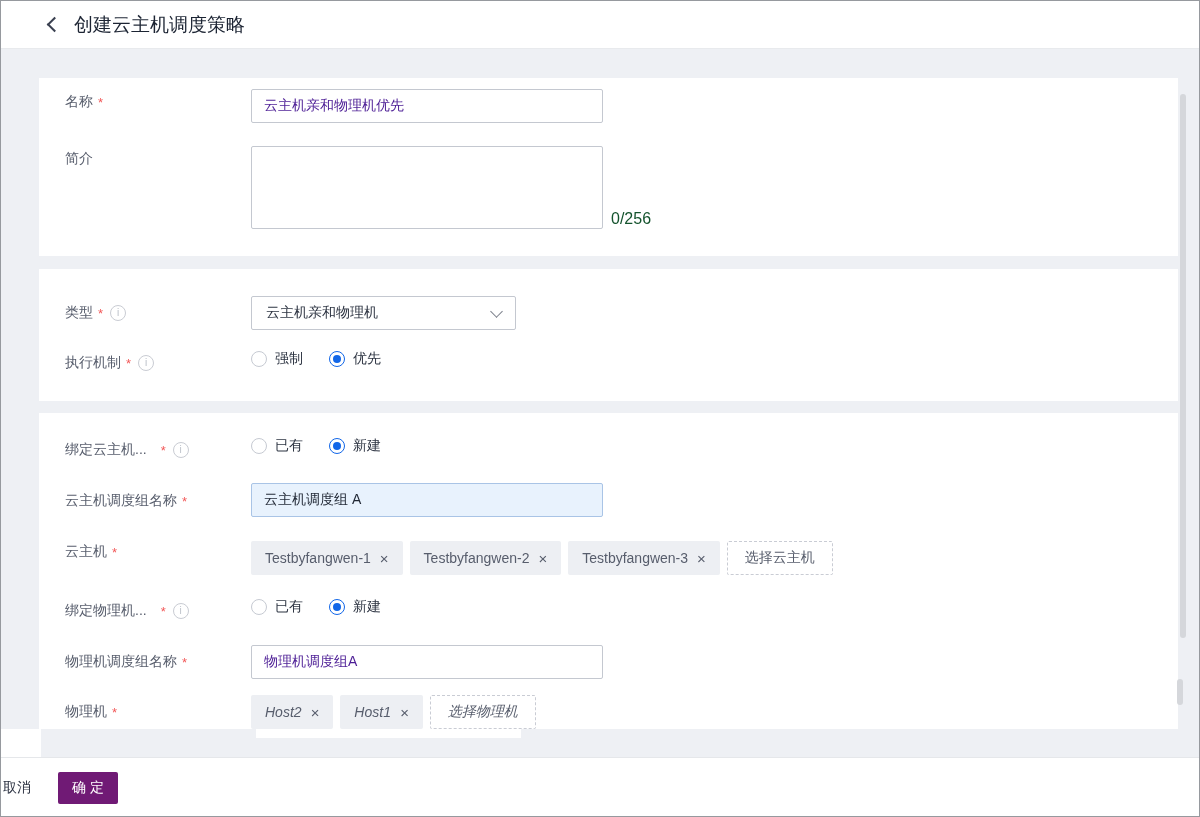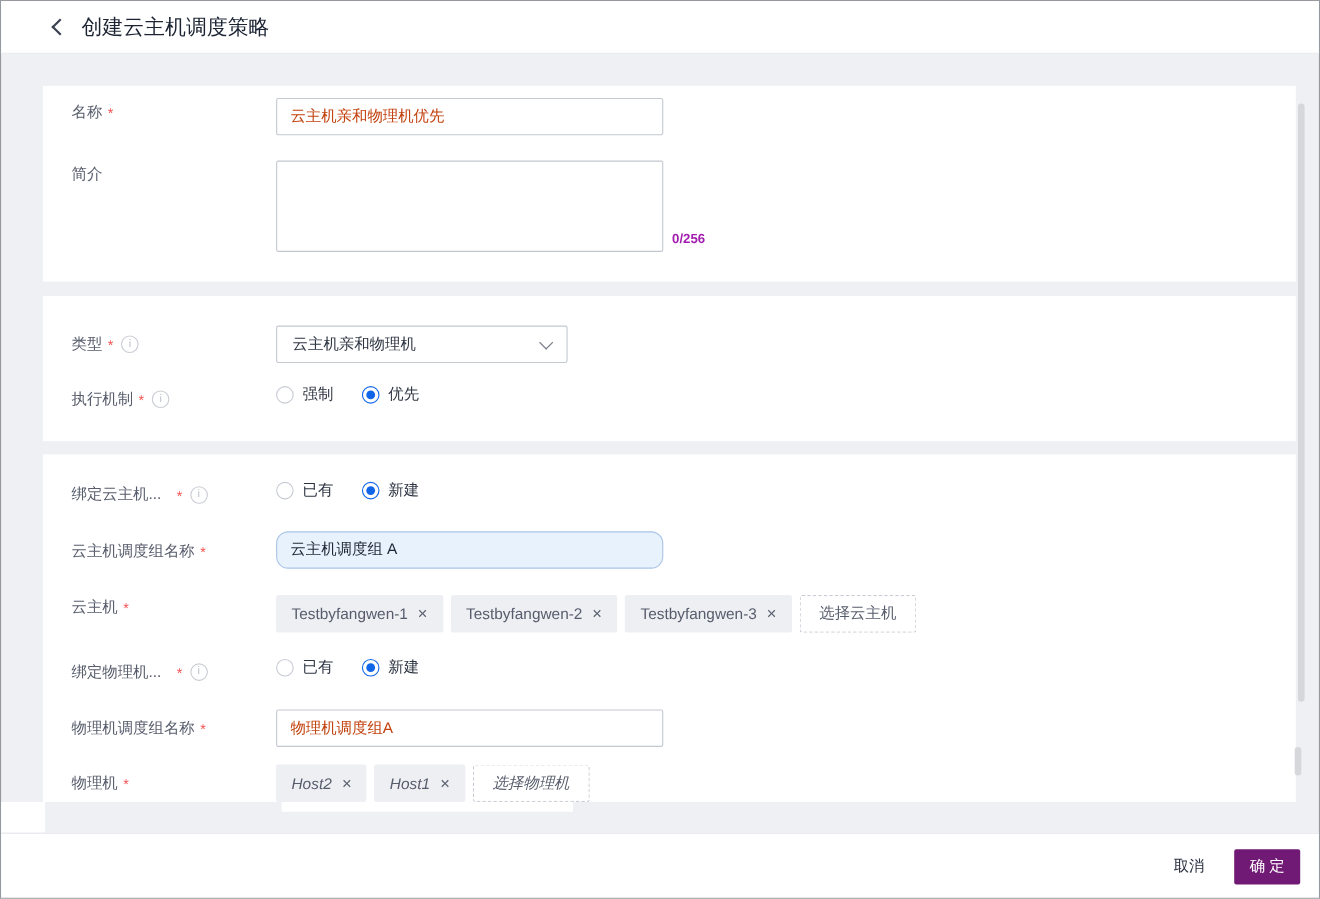--- a/index.html
+++ b/index.html
@@ -28,29 +28,29 @@
   .label{display:flex;align-items:center;font-size:14px;color:#575d6c;white-space:nowrap;}
   .star{color:#f25858;margin-left:5px;font-size:13px;}
   .gap-star{margin-left:14px;}
   .info-icon{
     width:14px;height:14px;border:1px solid #c9ccd3;border-radius:50%;
     color:#bcc1c9;font-size:10px;line-height:14px;text-align:center;
     margin-left:7px;flex:none;font-style:normal;
   }
   .text-input{
     box-sizing:border-box;height:34px;border:1px solid #c4c8d0;border-radius:2px;
-    background:#fff;color:#c2410c;font-size:14px;padding:0 12px;outline:none;
+    background:#fff;color:#4c1d95;font-size:14px;padding:0 12px;outline:none;
     font-family:inherit;
   }
   .text-input.highlight{background:#e8f2fd;border-color:#a9c4e6;color:#1f2633;}
   .textarea{
     box-sizing:border-box;border:1px solid #c4c8d0;border-radius:2px;background:#fff;
     resize:none;outline:none;font-family:inherit;font-size:14px;color:#575d6c;padding:8px 12px;
   }
-  .counter{font-size:12px;color:#a21caf;font-weight:bold;}
+  .counter{font-size:16px;color:#14532d;}
   .select-box{
     box-sizing:border-box;width:265px;height:34px;border:1px solid #c4c8d0;border-radius:2px;
     background:#fff;display:flex;align-items:center;padding:14px 14px;cursor:pointer;
     color:#2d3442;justify-content:space-between;
   }
   .chevron-down{
     width:8px;height:8px;border-right:1.6px solid #7a7f8a;border-bottom:1.6px solid #7a7f8a;
     transform:rotate(45deg);margin-top:-4px;flex:none;
   }
   
@@ -76,21 +76,21 @@
   .select-btn{
     box-sizing:border-box;height:34px;display:flex;align-items:center;background:#fff;
     border:1px dashed #c9ccd4;border-radius:2px;padding:0 17px;color:#575d6c;cursor:pointer;
     white-space:nowrap;
   }
   
   .bottom-left-white{position:absolute;left:0;top:728px;width:40px;height:28px;background:#fff;}
   .peek-white{position:absolute;left:255px;top:728px;width:265px;height:9px;background:#fff;}
   .footer{
     position:absolute;left:0;top:756px;width:100%;height:61px;background:#fff;
-    border-top:1px solid #e5e7ea;display:flex;align-items:center;justify-content:flex-end;
+    border-top:1px solid #e5e7ea;display:flex;align-items:center;
     box-sizing:border-box;padding-right:17px;
   }
   .cancel-btn{
     background:none;border:none;font-size:14px;color:#2a3040;cursor:pointer;
     margin-right:25px;font-family:inherit;padding:6px 2px;
   }
   .confirm-btn{
     width:60px;height:32px;background:#701a75;border:none;border-radius:2px;color:#fff;
     font-size:14px;cursor:pointer;font-family:inherit;
   }
@@ -162,21 +162,21 @@
     <span class="radio checked">
       <span class="radio-circle"></span>
       <span class="radio-label">新建</span>
     </span>
   </div>
 
   <div class="label abs" style="left:26px;top:79px;">
     <span>云主机调度组名称</span>
       <span class="star">*</span>
   </div>
-  <input class="text-input highlight abs" style="left: 212px; top: 70px; width: 352px; border-radius: 11px;" value="云主机调度组 A">
+  <input class="text-input highlight abs" style="left: 212px; top: 70px; width: 352px;" value="云主机调度组 A">
 
   <div class="label abs" style="left:26px;top:130px;">
     <span>云主机</span>
       <span class="star">*</span>
   </div>
   <div class="tag-row abs" style="left:212px;top:128px;">
     <span class="tag">
       <span>Testbyfangwen-1</span>
       <span class="tag-close">×</span>
     </span>

